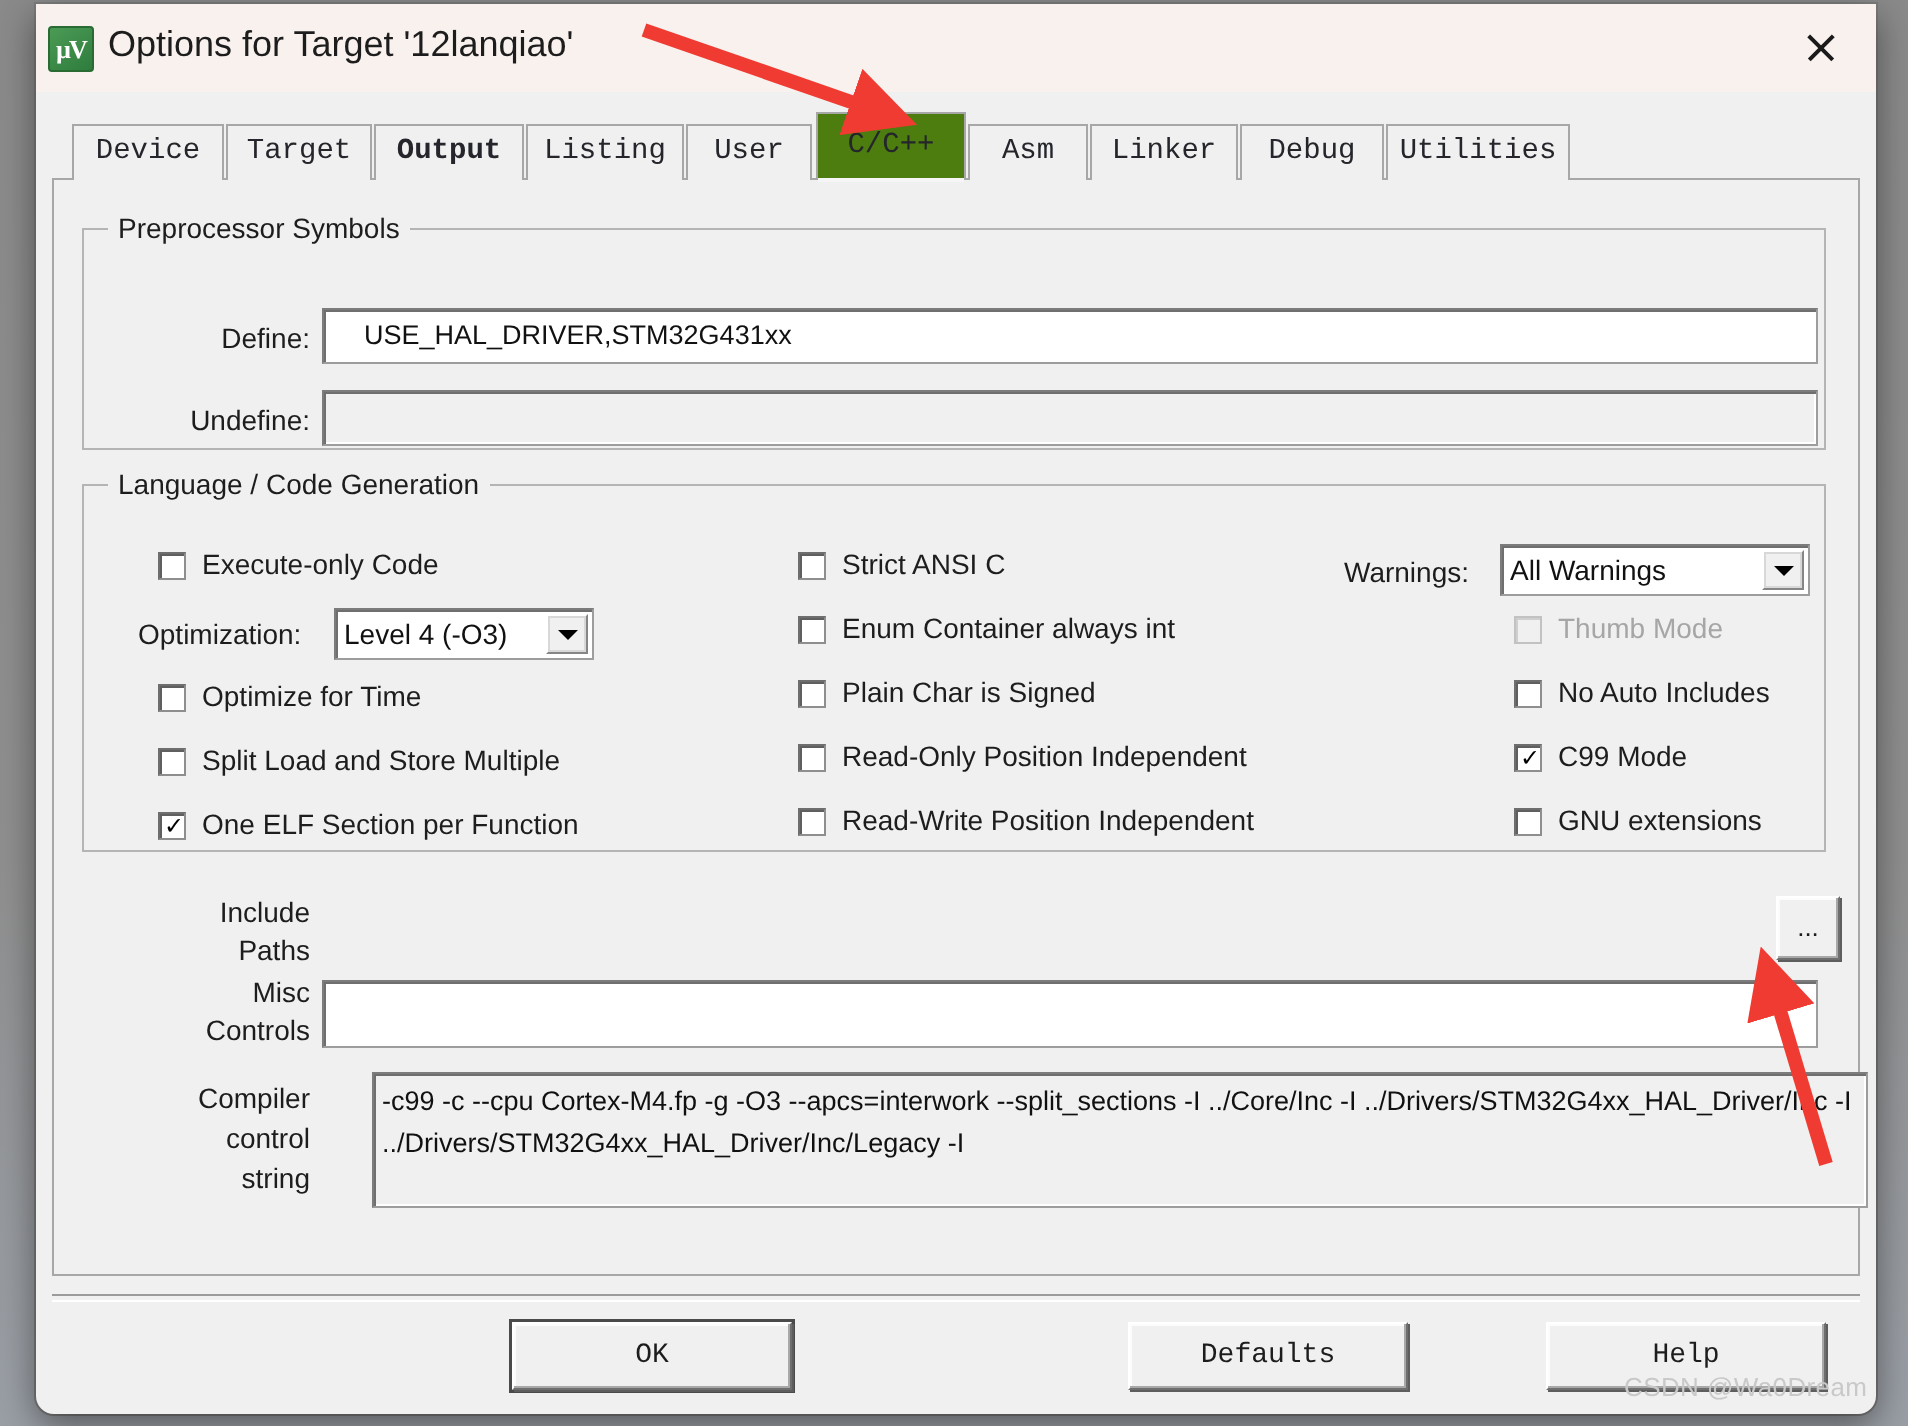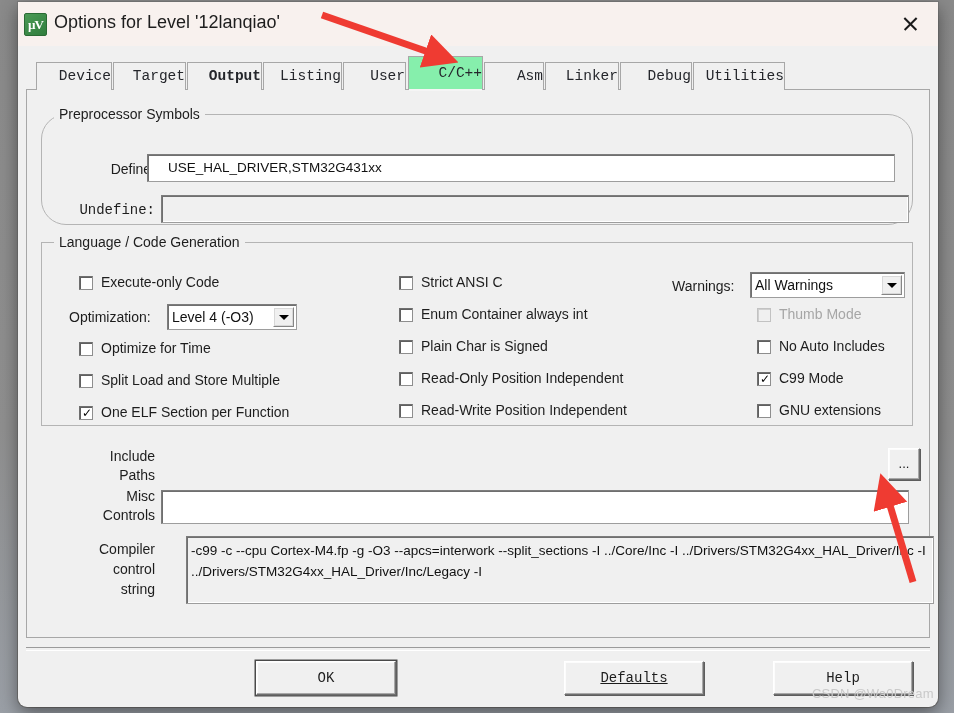--- a/index.html
+++ b/index.html
@@ -116,30 +116,30 @@
     position: absolute;
     top: 16px;
     height: 28px;
     background: #f0f0f0;
     border: 1px solid #a7a7a7;
     border-bottom: none;
     box-sizing: border-box;
     font-family: "Liberation Mono", monospace;
     font-size: 14.5px;
     color: #24262b;
-    text-align: right;
+    text-align: center;
     line-height: 26px;
     cursor: pointer;
     white-space: nowrap;
   }
   .tab.active {
     top: 10px;
     height: 34px;
     line-height: 32px;
-    background: #86efac;
+    background: #4d7c0f;
     border-color: #a7a7a7;
     z-index: 4;
   }
   .tab.active::after {
     content: "";
     position: absolute;
     left: 0; right: 0;
     bottom: -1px;
     height: 2px;
     background: #f5f5f5;
@@ -355,46 +355,46 @@
 <body>
 
 <div id="root">
 
   <div class="dialog">
 
     <div class="titlebar">
       <div class="app-icon">
         <span class="glyph">µV</span>
       </div>
-      <div class="title-text">Options for Level '12lanqiao'</div>
+      <div class="title-text">Options for Target '12lanqiao'</div>
       <div class="close-btn"></div>
     </div>
 
     <div class="tabstrip">
       <div class="baseline"></div>
       <div class="tab" style="left:18px;  width:76px;">Device</div>
       <div class="tab" style="left:95px;  width:73px;">Target</div>
       <div class="tab" style="left:169px; width:75px;font-weight:bold;">Output</div>
       <div class="tab" style="left:245px; width:79px;">Listing</div>
       <div class="tab" style="left:325px; width:63px;">User</div>
       <div class="tab active" style="left:390px; width:75px;">C/C++</div>
       <div class="tab" style="left:466px; width:60px;">Asm</div>
       <div class="tab" style="left:527px; width:74px;">Linker</div>
       <div class="tab" style="left:602px; width:72px;">Debug</div>
       <div class="tab" style="left:675px; width:92px;">Utilities</div>
     </div>
 
     <div class="panel">
 
-      <div class="group" style="left:14px; top:24px; width:872px; height:111px;border-radius:25px;">
+      <div class="group" style="left:14px; top:24px; width:872px; height:111px;">
         <span class="legend">Preprocessor Symbols</span>
       </div>
       <div class="lbl right" style="left:38px; top:71px; width:90px;">Define:</div>
-      <div class="field" style="left:120px; top:64px; width:748px; height:28px; line-height:26px;padding-left:20px;">USE_HAL_DRIVER,STM32G431xx</div>
-      <div class="lbl right" style="left:28px; top:112px; width:100px;font-family:Liberation Mono, monospace;">Undefine:</div>
+      <div class="field" style="left:134px; top:64px; width:748px; height:28px; line-height:26px;padding-left:20px;">USE_HAL_DRIVER,STM32G431xx</div>
+      <div class="lbl right" style="left:28px; top:112px; width:100px;">Undefine:</div>
       <div class="field ro" style="left:134px; top:105px; width:748px; height:28px; line-height:26px;"></div>
 
       <div class="group" style="left:14px; top:152px; width:872px; height:184px;">
         <span class="legend">Language / Code Generation</span>
       </div>
 
       <div class="cb" style="left:52px; top:186px;">
         <span class="box"></span>
         <span class="txt">Execute-only Code</span>
       </div>
@@ -474,21 +474,21 @@
       <div class="lbl right" style="left:28px; top:451px; width:100px;">Compiler</div>
       <div class="lbl right" style="left:28px; top:471px; width:100px;">control</div>
       <div class="lbl right" style="left:28px; top:491px; width:100px;">string</div>
       <div class="field ro multi" style="left:134px; top:446px; width:748px; height:68px;margin-left:25px;">-c99 -c --cpu Cortex-M4.fp -g -O3 --apcs=interwork --split_sections -I ../Core/Inc -I ../Drivers/STM32G4xx_HAL_Driver/Inc -I ../Drivers/STM32G4xx_HAL_Driver/Inc/Legacy -I</div>
 
     </div>
 
     <div class="sep" style="left:8px; top:645px; width:904px;"></div>
 
     <div class="btn default" style="left:238px; top:659px; width:140px; height:34px; line-height:32px;">OK</div>
-    <div class="btn" style="left:546px; top:659px; width:140px; height:34px; line-height:32px;text-decoration:underline;">Defaults</div>
+    <div class="btn" style="left:546px; top:659px; width:140px; height:34px; line-height:32px;">Defaults</div>
     <div class="btn" style="left:755px; top:659px; width:140px; height:34px; line-height:32px;">Help</div>
 
   </div>
 
   <svg class="arrow-layer" viewBox="0 0 954 713" width="954" height="713">
     <defs>
       <marker id="ah" markerWidth="5" markerHeight="5" refX="2.2" refY="2.5" orient="auto" markerUnits="strokeWidth">
         <path d="M0,0 L5,2.5 L0,5 z" fill="#ef3b32"></path>
       </marker>
     </defs>

